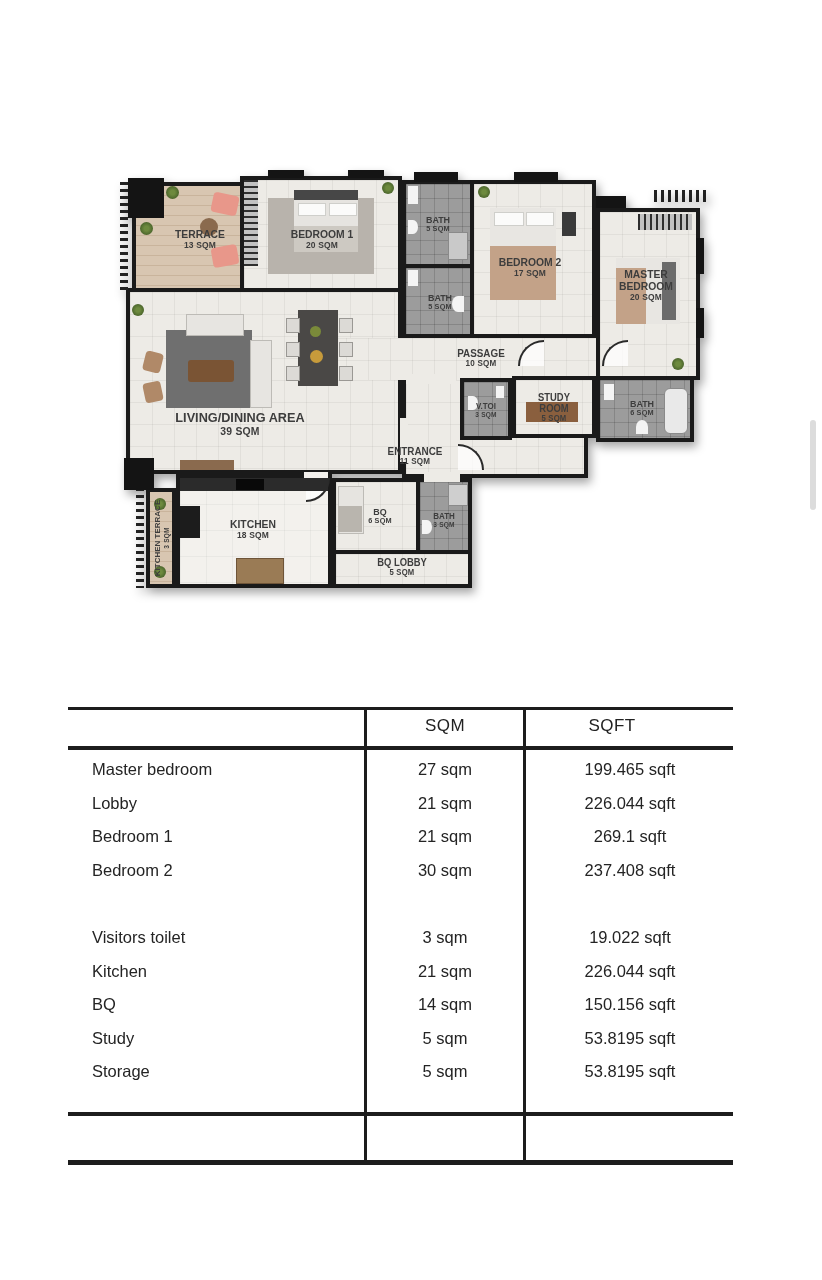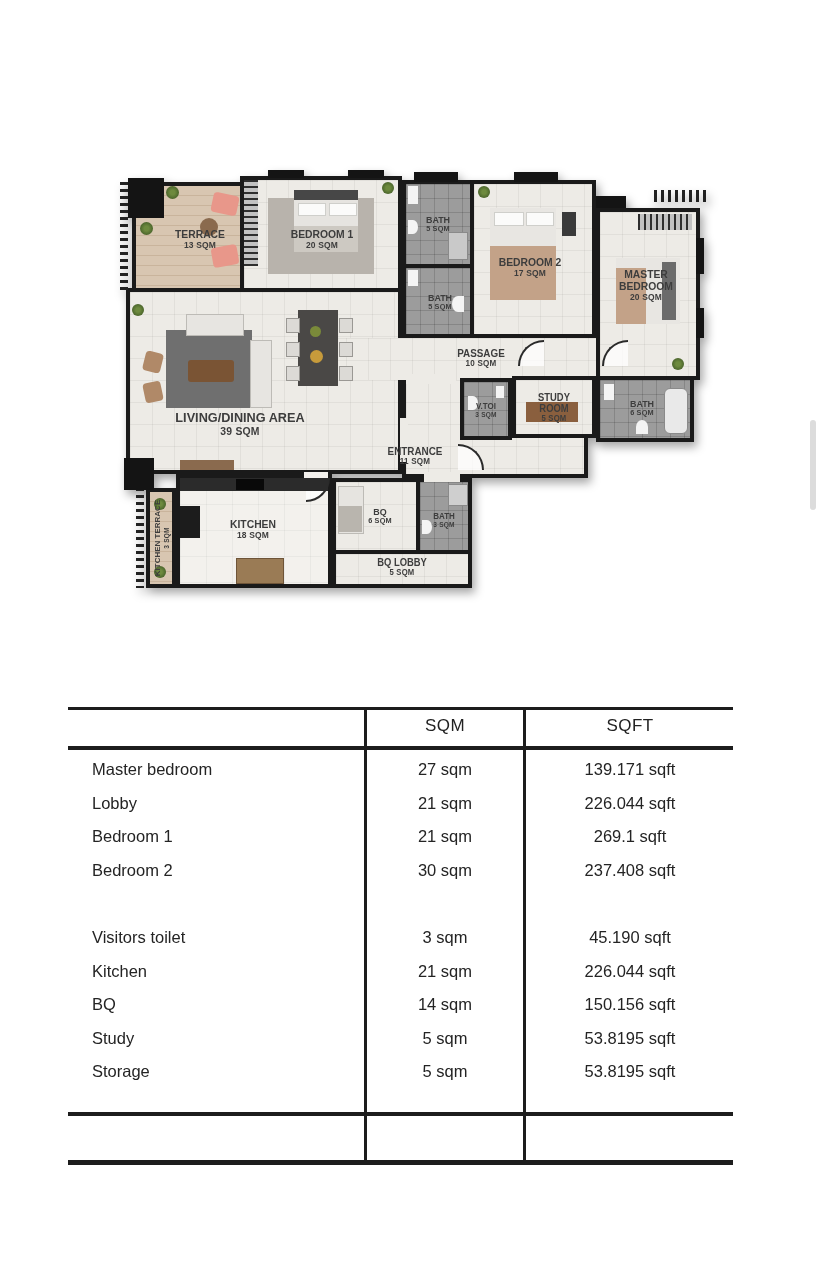--- a/index.html
+++ b/index.html
@@ -244,46 +244,46 @@
   </div>
 
   <div class="tline" style="left:68px;top:707px;width:665px;height:3px;"></div>
   <div class="tline" style="left:68px;top:746px;width:665px;height:4px;"></div>
   <div class="tline" style="left:68px;top:1112px;width:665px;height:4px;"></div>
   <div class="tline" style="left:68px;top:1160px;width:665px;height:5px;"></div>
   <div class="tline" style="left:364px;top:707px;width:3px;height:458px;"></div>
   <div class="tline" style="left:523px;top:707px;width:3px;height:458px;"></div>
 
   <div class="th" style="left:367px;top:716px;width:156px;">SQM</div>
-  <div class="th" style="left:527px;top:716px;width:206px;">SQFT</div>
+  <div class="th" style="left:509px;top:716px;width:206px;">SQFT</div>
 
   <div class="trow" style="top:760px;">
     <span class="c1">Master bedroom</span>
     <span class="c2">27 sqm</span>
-    <span class="c3">139.171 sqft</span>
+    <span class="c3">199.465 sqft</span>
   </div>
   <div class="trow" style="top:794px;">
     <span class="c1">Lobby</span>
     <span class="c2">21 sqm</span>
     <span class="c3">226.044 sqft</span>
   </div>
   <div class="trow" style="top:827px;">
     <span class="c1">Bedroom 1</span>
     <span class="c2">21 sqm</span>
     <span class="c3">269.1 sqft</span>
   </div>
   <div class="trow" style="top:861px;">
     <span class="c1">Bedroom 2</span>
     <span class="c2">30 sqm</span>
     <span class="c3">237.408 sqft</span>
   </div>
   <div class="trow" style="top:928px;">
     <span class="c1">Visitors toilet</span>
     <span class="c2">3 sqm</span>
-    <span class="c3">45.190 sqft</span>
+    <span class="c3">19.022 sqft</span>
   </div>
   <div class="trow" style="top:962px;">
     <span class="c1">Kitchen</span>
     <span class="c2">21 sqm</span>
     <span class="c3">226.044 sqft</span>
   </div>
   <div class="trow" style="top:995px;">
     <span class="c1">BQ</span>
     <span class="c2">14 sqm</span>
     <span class="c3">150.156 sqft</span>

